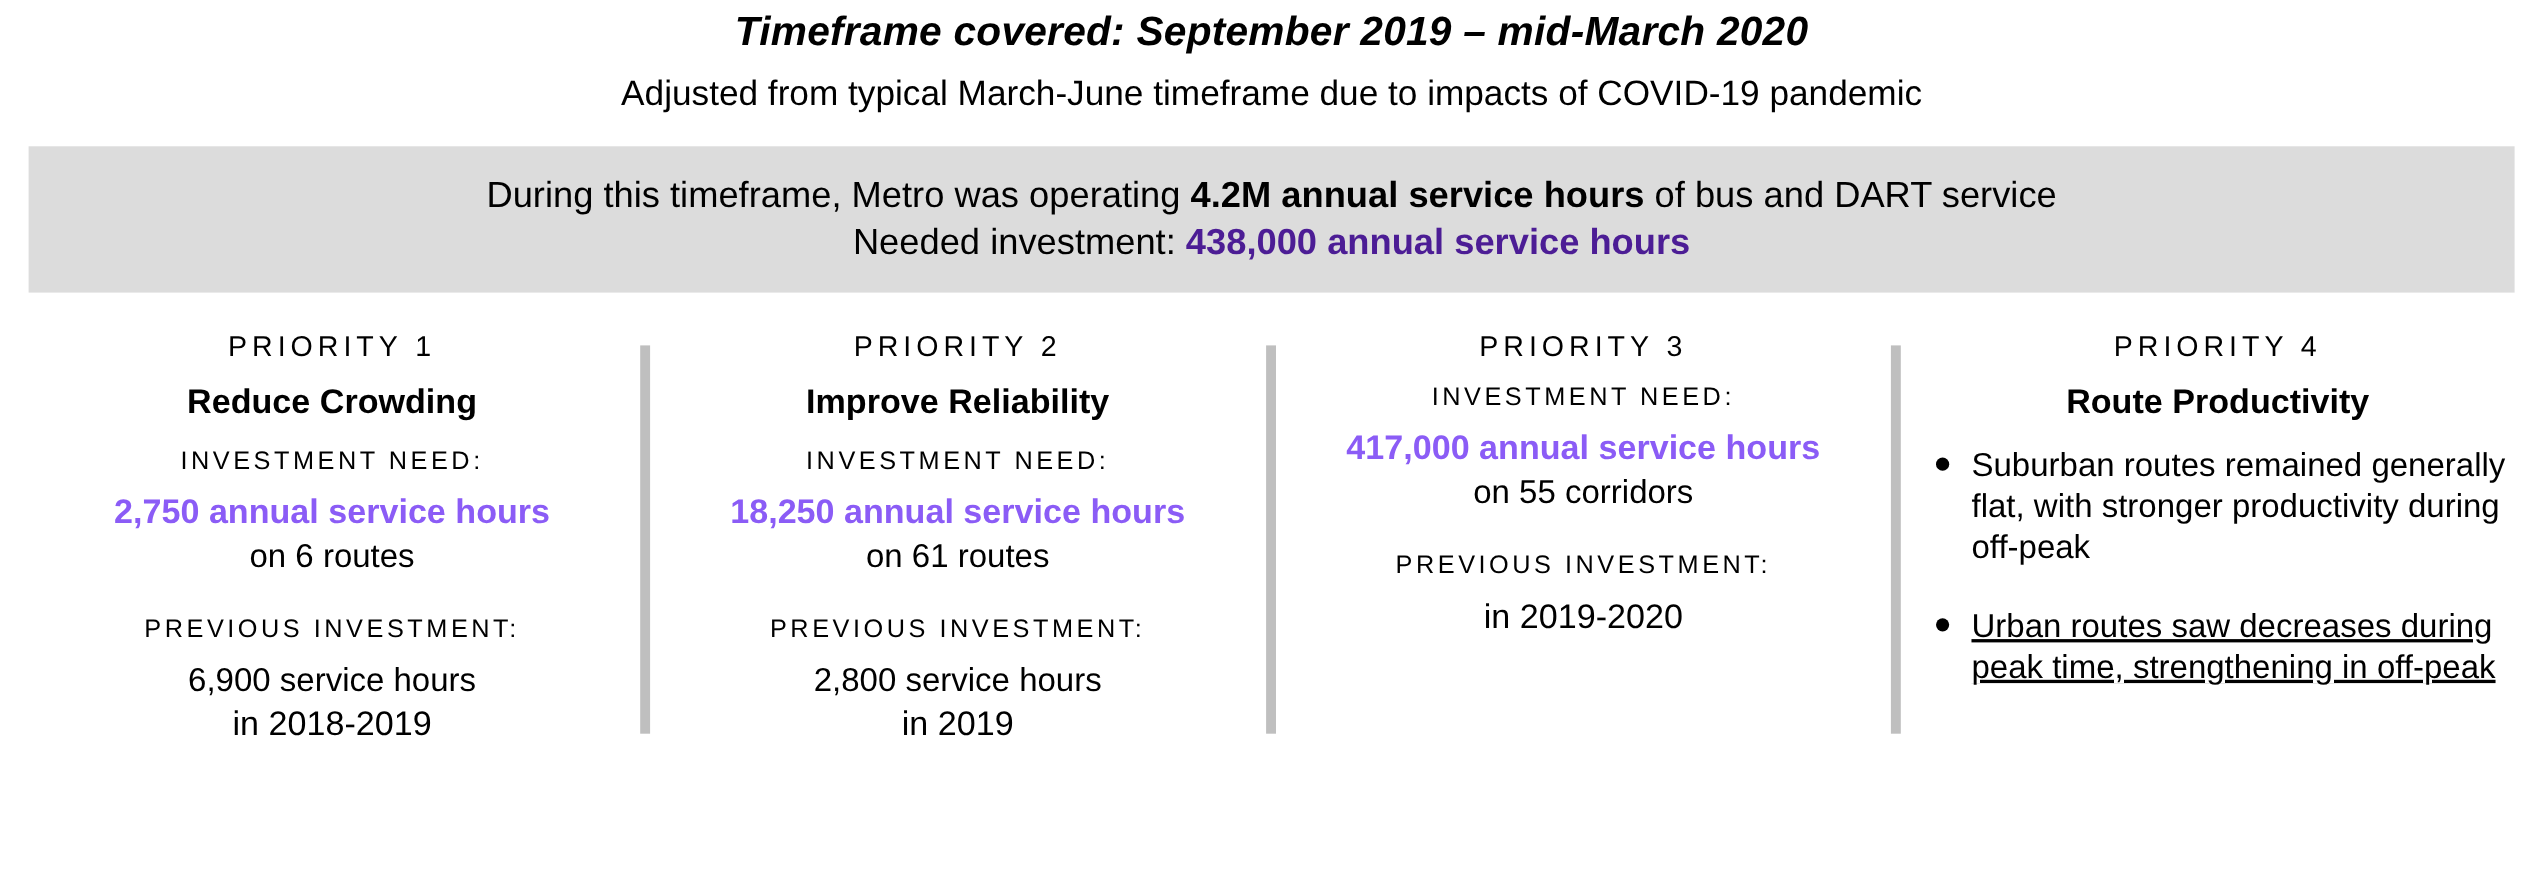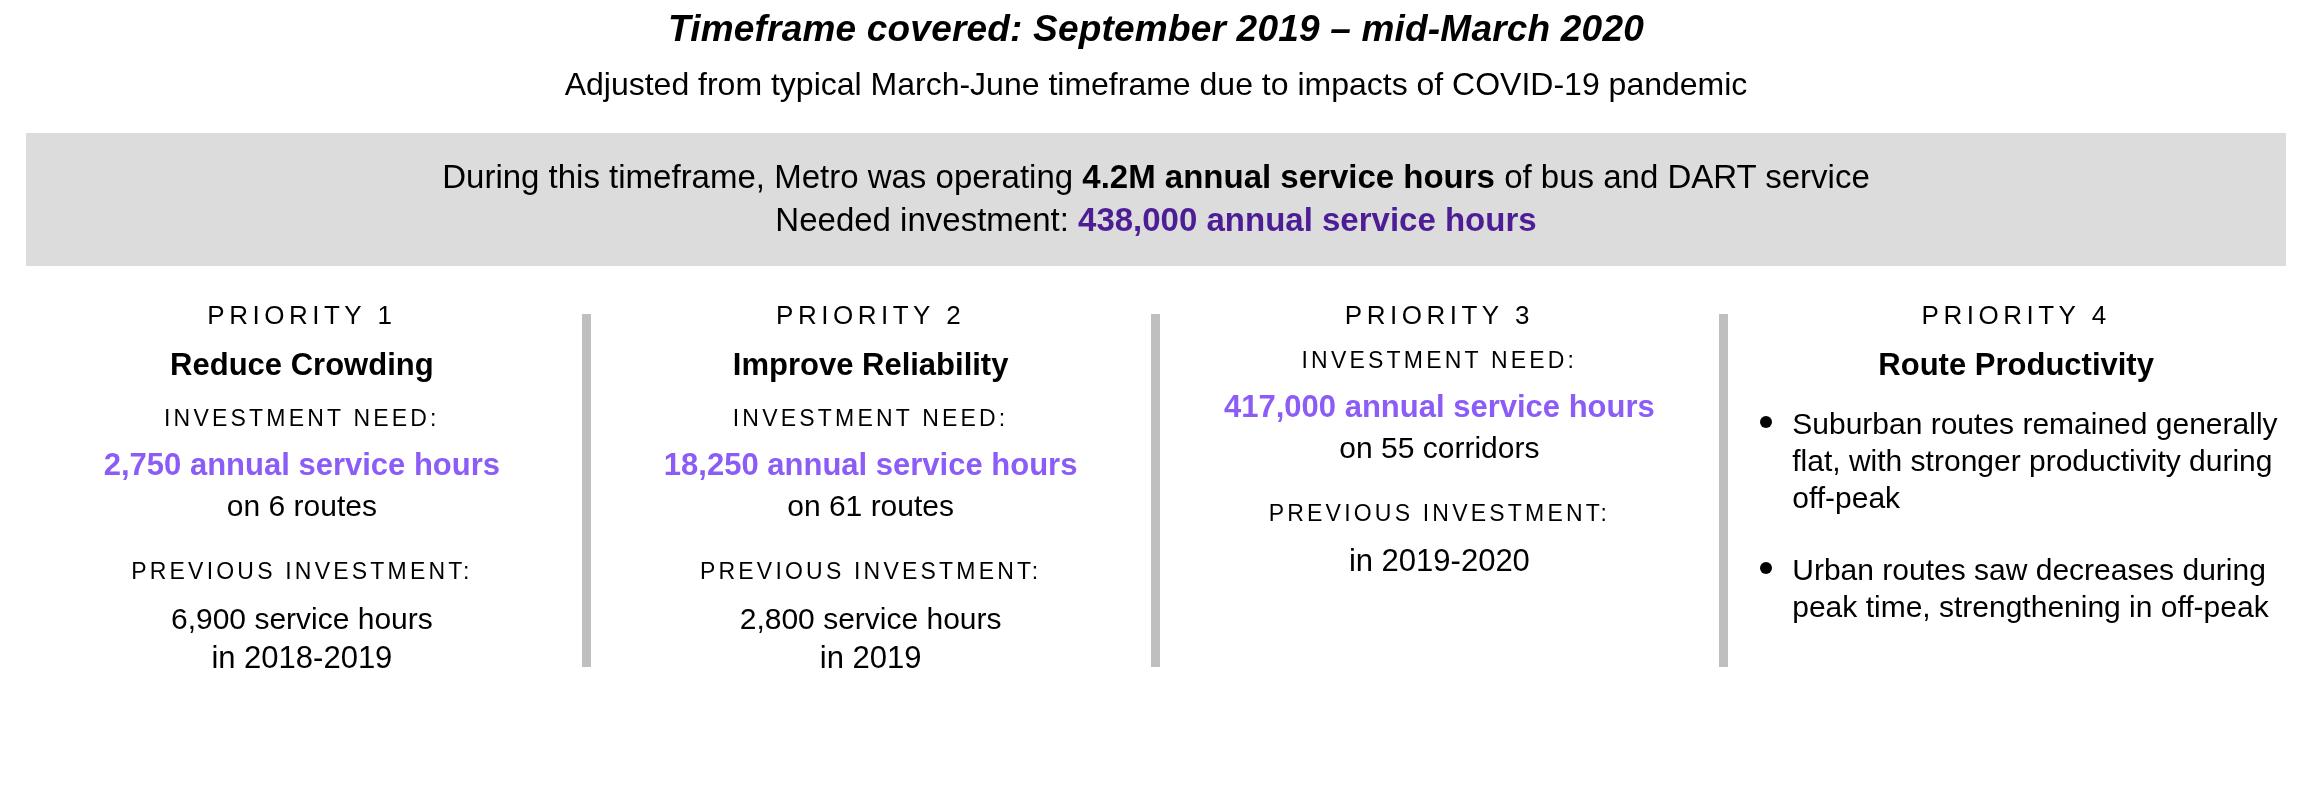--- a/index.html
+++ b/index.html
@@ -134,21 +134,21 @@
     padding: 0;
     list-style: none;
   }
   .bullet-item {
     position: relative;
     padding-left: 40px;
     font-size: 30px;
     line-height: 1.24;
     margin-bottom: 34px;
   }
-  .bullet-item:last-child { margin-bottom: 8px; }
+  .bullet-item:last-child { margin-bottom: 8px; text-decoration: underline; }
   .bullet-item .dot {
     position: absolute;
     left: 8px;
     top: 11px;
     width: 12px;
     height: 12px;
     background: #000;
     border-radius: 50%;
   }
 </style>

